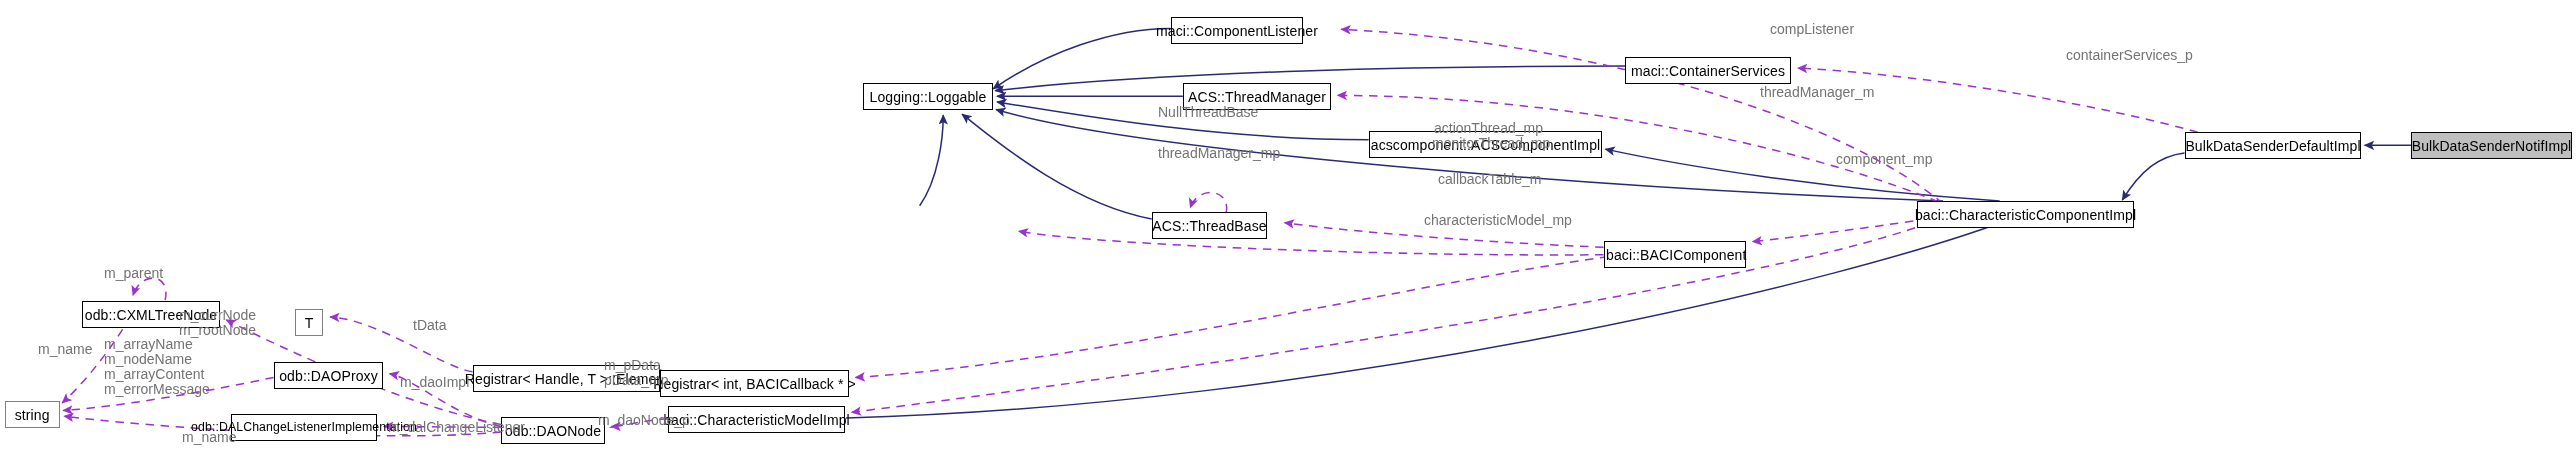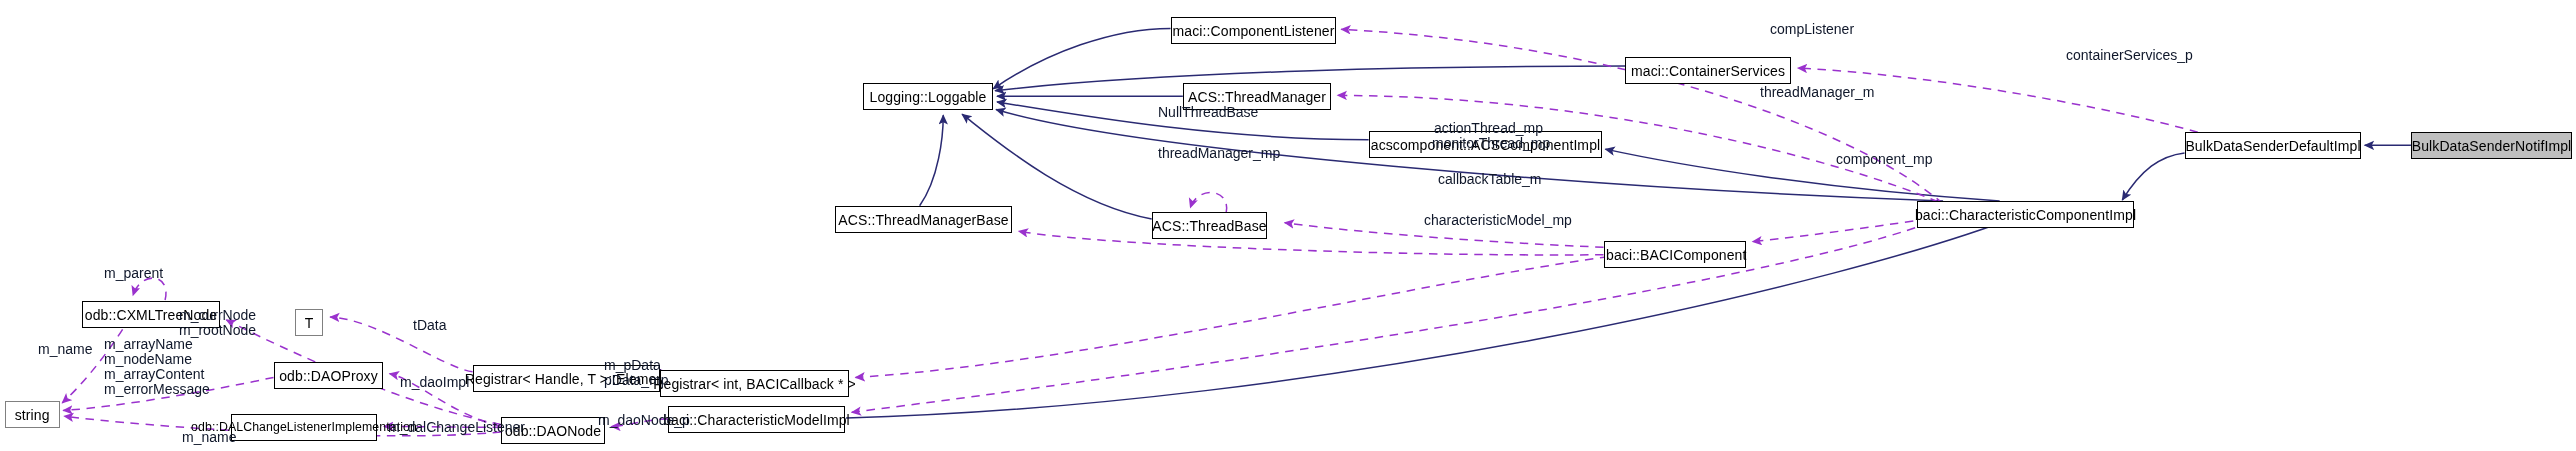--- a/index.html
+++ b/index.html
@@ -44,21 +44,21 @@
     background: #bfbfbf;
     border: 0.9px solid #000000;
   }
   .node.soft {
     border: 0.9px solid #808080;
     background: #ffffff;
   }
   .edge-label {
     position: absolute;
     font-size: 14px;
-    color: #0f172a;
+    color: #737373;
     white-space: nowrap;
     line-height: 16px;
     text-align: center;
     background: transparent;
   }
 </style>
 </head>
 <body>
 
 <div id="diagram">
@@ -135,29 +135,28 @@
       <path d="M531,452 C480,440 440,402 413,396" marker-end="url(#assoc-arrow)"></path>
 
       <path d="M531,453 C490,453 440,452 407,452" marker-end="url(#assoc-arrow)"></path>
 
       <path d="M708,444 C690,444 660,452 648,452" marker-end="url(#assoc-arrow)"></path>
     </g>
   </svg>
 
   <div class="node" style="left:863px; top:83px; width:130px;">Logging::Loggable</div>
 
-  <div class="node" style="left:1171px; top:17px; width:165px;">maci::ComponentListener</div>
+  <div class="node" style="left:1171px; top:17px; width:132px;">maci::ComponentListener</div>
 
   <div class="node" style="left:1183px; top:83px; width:148px;">ACS::ThreadManager</div>
 
   <div class="node" style="left:1625px; top:57px; width:166px;">maci::ContainerServices</div>
 
   <div class="node" style="left:1369px; top:131px; width:233px;">acscomponent::ACSComponentImpl</div>
 
-  <div class="node" style="left:835px; top:206px; width:177px;">ACS::ThreadManagerBase</div>
 
   <div class="node" style="left:1152px; top:212px; width:115px;">ACS::ThreadBase</div>
 
   <div class="node" style="left:1604px; top:241px; width:142px;padding-left:10px;">baci::BACIComponent</div>
 
   <div class="node" style="left:1917px; top:201px; width:217px;">baci::CharacteristicComponentImpl</div>
 
   <div class="node" style="left:2185px; top:132px; width:176px;">BulkDataSenderDefaultImpl</div>
 
   <div class="node highlight" style="left:2411px; top:132px; width:161px;">BulkDataSenderNotifImpl</div>

